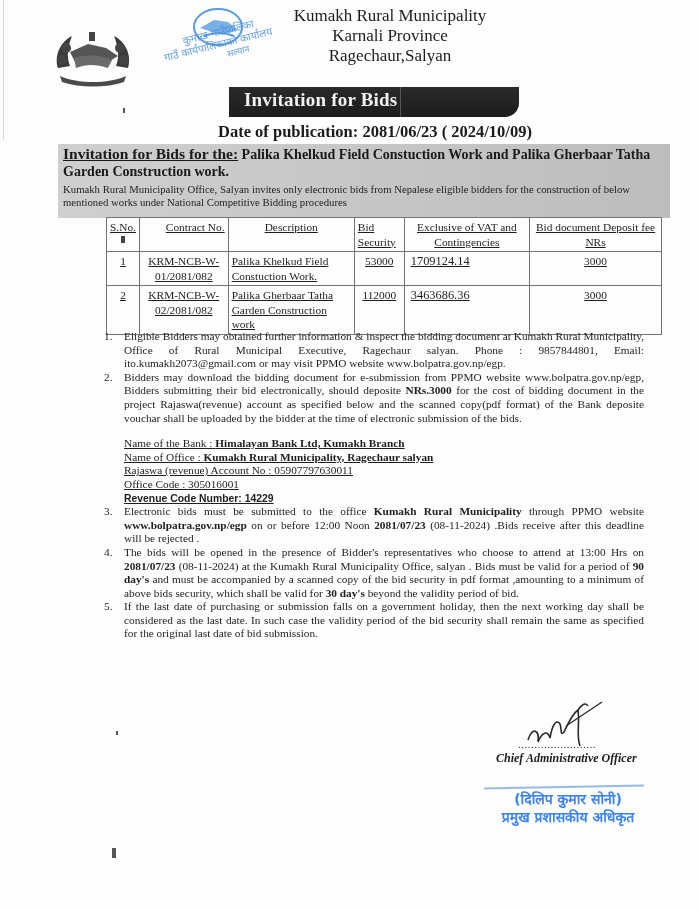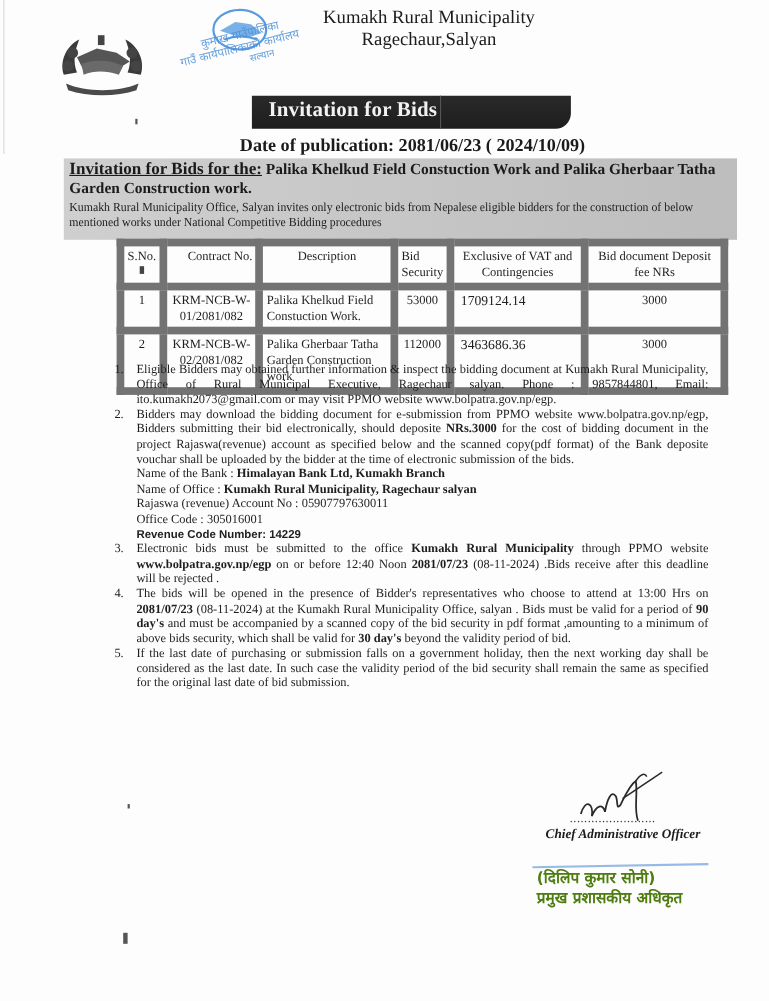--- a/index.html
+++ b/index.html
@@ -26,48 +26,48 @@
     .pubdate .date { }
 
     
     .shade { position: absolute; left: 58px; top: 144px; width: 612px; height: 74px; background: linear-gradient(90deg, #cfcfcf 0%, #c8c8c8 40%, #bdbdbd 100%); }
     .ifb { position: absolute; left: 63px; top: 145px; width: 600px; font-size: 14px; line-height: 17px; font-weight: bold; color: #1a1a1a; }
     .ifb .lead { font-size: 15.5px; text-decoration: underline; }
     .intro { position: absolute; left: 63px; top: 183px; width: 600px; font-size: 11.2px; line-height: 12.5px; color: #222; transform: scaleX(0.96); transform-origin: left top; }
 
     
     .bids-table { position: absolute; left: 106px; top: 217px; width: 556px; border-collapse: collapse; font-size: 11.4px; color: #1e1e1e; background: transparent; }
-    .bids-table th, .bids-table td { border: 7px solid #737373; vertical-align: top; padding: 2px 3px; line-height: 14.5px; font-weight: normal; }
+    .bids-table th, .bids-table td { border: 1px solid #737373; vertical-align: top; padding: 2px 3px; line-height: 14.5px; font-weight: normal; text-decoration: underline; }
     .bids-table th { text-align: center; height: 32px; }
     .bids-table td { height: 34px; }
     .c-sno { width: 31px; text-align: center; }
     .c-contract { width: 89px; text-align: center; margin-top: 12px; }
     .c-desc { width: 127px; text-align: left; }
     .c-sec { width: 50px; text-align: center; }
     .c-vat { width: 126px; text-align: left; }
     .c-fee { width: 133px; text-align: center; margin-left: 17px; }
     .bids-table td.c-vat { font-size: 12.4px; padding-left: 6px; }
     .bids-table th.c-vat { text-align: center; }
     .tick { display: block; width: 4px; height: 7px; background: #444; margin: 1px auto 0; }
 
     
     .clauses { position: absolute; left: 104px; top: 330px; width: 540px; font-size: 11.3px; line-height: 13.6px; color: #1e1e1e; list-style: none; }
     .clause { position: relative; padding-left: 20px; text-align: justify; }
     .clause .num { position: absolute; left: 0; top: 0; }
     .clause b { font-weight: bold; }
-    .bank-lines { margin-top: 0; }
+    .bank-lines { margin-top: 12px; text-decoration: underline; }
     .bank-lines div { white-space: nowrap; }
     .rev-code { font-family: "Liberation Sans", "DejaVu Sans", sans-serif; font-weight: bold; font-size: 10.4px; }
 
     
     .sig-svg { position: absolute; left: 520px; top: 696px; width: 90px; height: 62px; }
     .sig-dots { position: absolute; left: 518px; top: 738px; font-size: 11px; letter-spacing: 0.5px; color: #333; white-space: nowrap; }
     .sig-title { position: absolute; left: 496px; top: 751px; font-size: 12px; font-weight: bold; color: #1c1c1c; white-space: nowrap; font-style: italic; }
     .sig-stamp-line { position: absolute; left: 484px; top: 786px; width: 160px; height: 2px; background: #7aa9df; transform: rotate(-1deg); opacity: 0.8; }
-    .sig-name { position: absolute; left: 488px; top: 790px; width: 160px; text-align: left; font-family: "DejaVu Sans", sans-serif; font-size: 14px; line-height: 18px; color: #4d7c0f; font-weight: bold; white-space: nowrap; }
+    .sig-name { position: absolute; left: 488px; top: 790px; width: 160px; text-align: center; font-family: "DejaVu Sans", sans-serif; font-size: 14px; line-height: 18px; color: #3b82f6; font-weight: bold; white-space: nowrap; }
 
     .speck { position: absolute; background: #555; }
   </style>
 </head>
 <body>
 
 <div class="page">
   <div class="left-edge"></div>
 
   <svg class="emblem" viewBox="0 0 90 62">
@@ -90,20 +90,21 @@
     <path d="M16 30 C26 26 36 26 46 30" stroke="#5a9be0" stroke-width="2" fill="none"></path>
   </svg>
   <div class="stamp-text">
     <span style="padding-left:22px">कुमाख गाउँपालिका</span>
     <span>गाउँ कार्यपालिकाको कार्यालय</span>
     <span style="padding-left:62px;font-size:9px">सल्यान</span>
   </div>
 
   <div class="hdr">
     <span class="line">Kumakh Rural Municipality</span>
+    <span class="line">Karnali Province</span>
     <span class="line">Ragechaur,Salyan</span>
   </div>
 
   <div class="banner"></div>
   <div class="banner-sep"></div>
   <div class="banner-title">Invitation for Bids</div>
 
   <div class="pubdate">
     <span>Date of publication: </span><span class="date">2081/06/23 ( 2024/10/09)</span>
   </div>
@@ -156,21 +157,21 @@
       <div class="bank-lines">
         <div><span>Name of the Bank : </span><b>Himalayan Bank Ltd, Kumakh Branch</b></div>
         <div><span>Name of Office : </span><b>Kumakh Rural Municipality, Ragechaur salyan</b></div>
         <div><span>Rajaswa (revenue) Account No : </span><span>05907797630011</span></div>
         <div><span>Office Code : </span><span>305016001</span></div>
         <div class="rev-code">Revenue Code Number: 14229</div>
       </div>
     </li>
     <li class="clause">
       <span class="num">3.</span>
-      <span>Electronic bids must be submitted to the office </span><b>Kumakh Rural Municipality</b><span> through PPMO website </span><b>www.bolpatra.gov.np/egp</b><span> on or before 12:40 Noon </span><b>2081/07/23</b><span> (08-11-2024) .Bids receive after this deadline will be rejected .</span>
+      <span>Electronic bids must be submitted to the office </span><b>Kumakh Rural Municipality</b><span> through PPMO website </span><b>www.bolpatra.gov.np/egp</b><span> on or before 12:00 Noon </span><b>2081/07/23</b><span> (08-11-2024) .Bids receive after this deadline will be rejected .</span>
     </li>
     <li class="clause">
       <span class="num">4.</span>
       <span>The bids will be opened in the presence of Bidder's representatives who choose to attend at 13:00 Hrs on </span><b>2081/07/23</b><span> (08-11-2024) at the Kumakh Rural Municipality Office, salyan . Bids must be valid for a period of </span><b>90 day's</b><span> and must be accompanied by a scanned copy of the bid security in pdf format ,amounting to a minimum of above bids security, which shall be valid for </span><b>30 day's</b><span> beyond the validity period of bid.</span>
     </li>
     <li class="clause">
       <span class="num">5.</span>
       <span>If the last date of purchasing or submission falls on a government holiday, then the next working day shall be considered as the last date. In such case the validity period of the bid security shall remain the same as specified for the original last date of bid submission.</span>
     </li>
   </ol>

